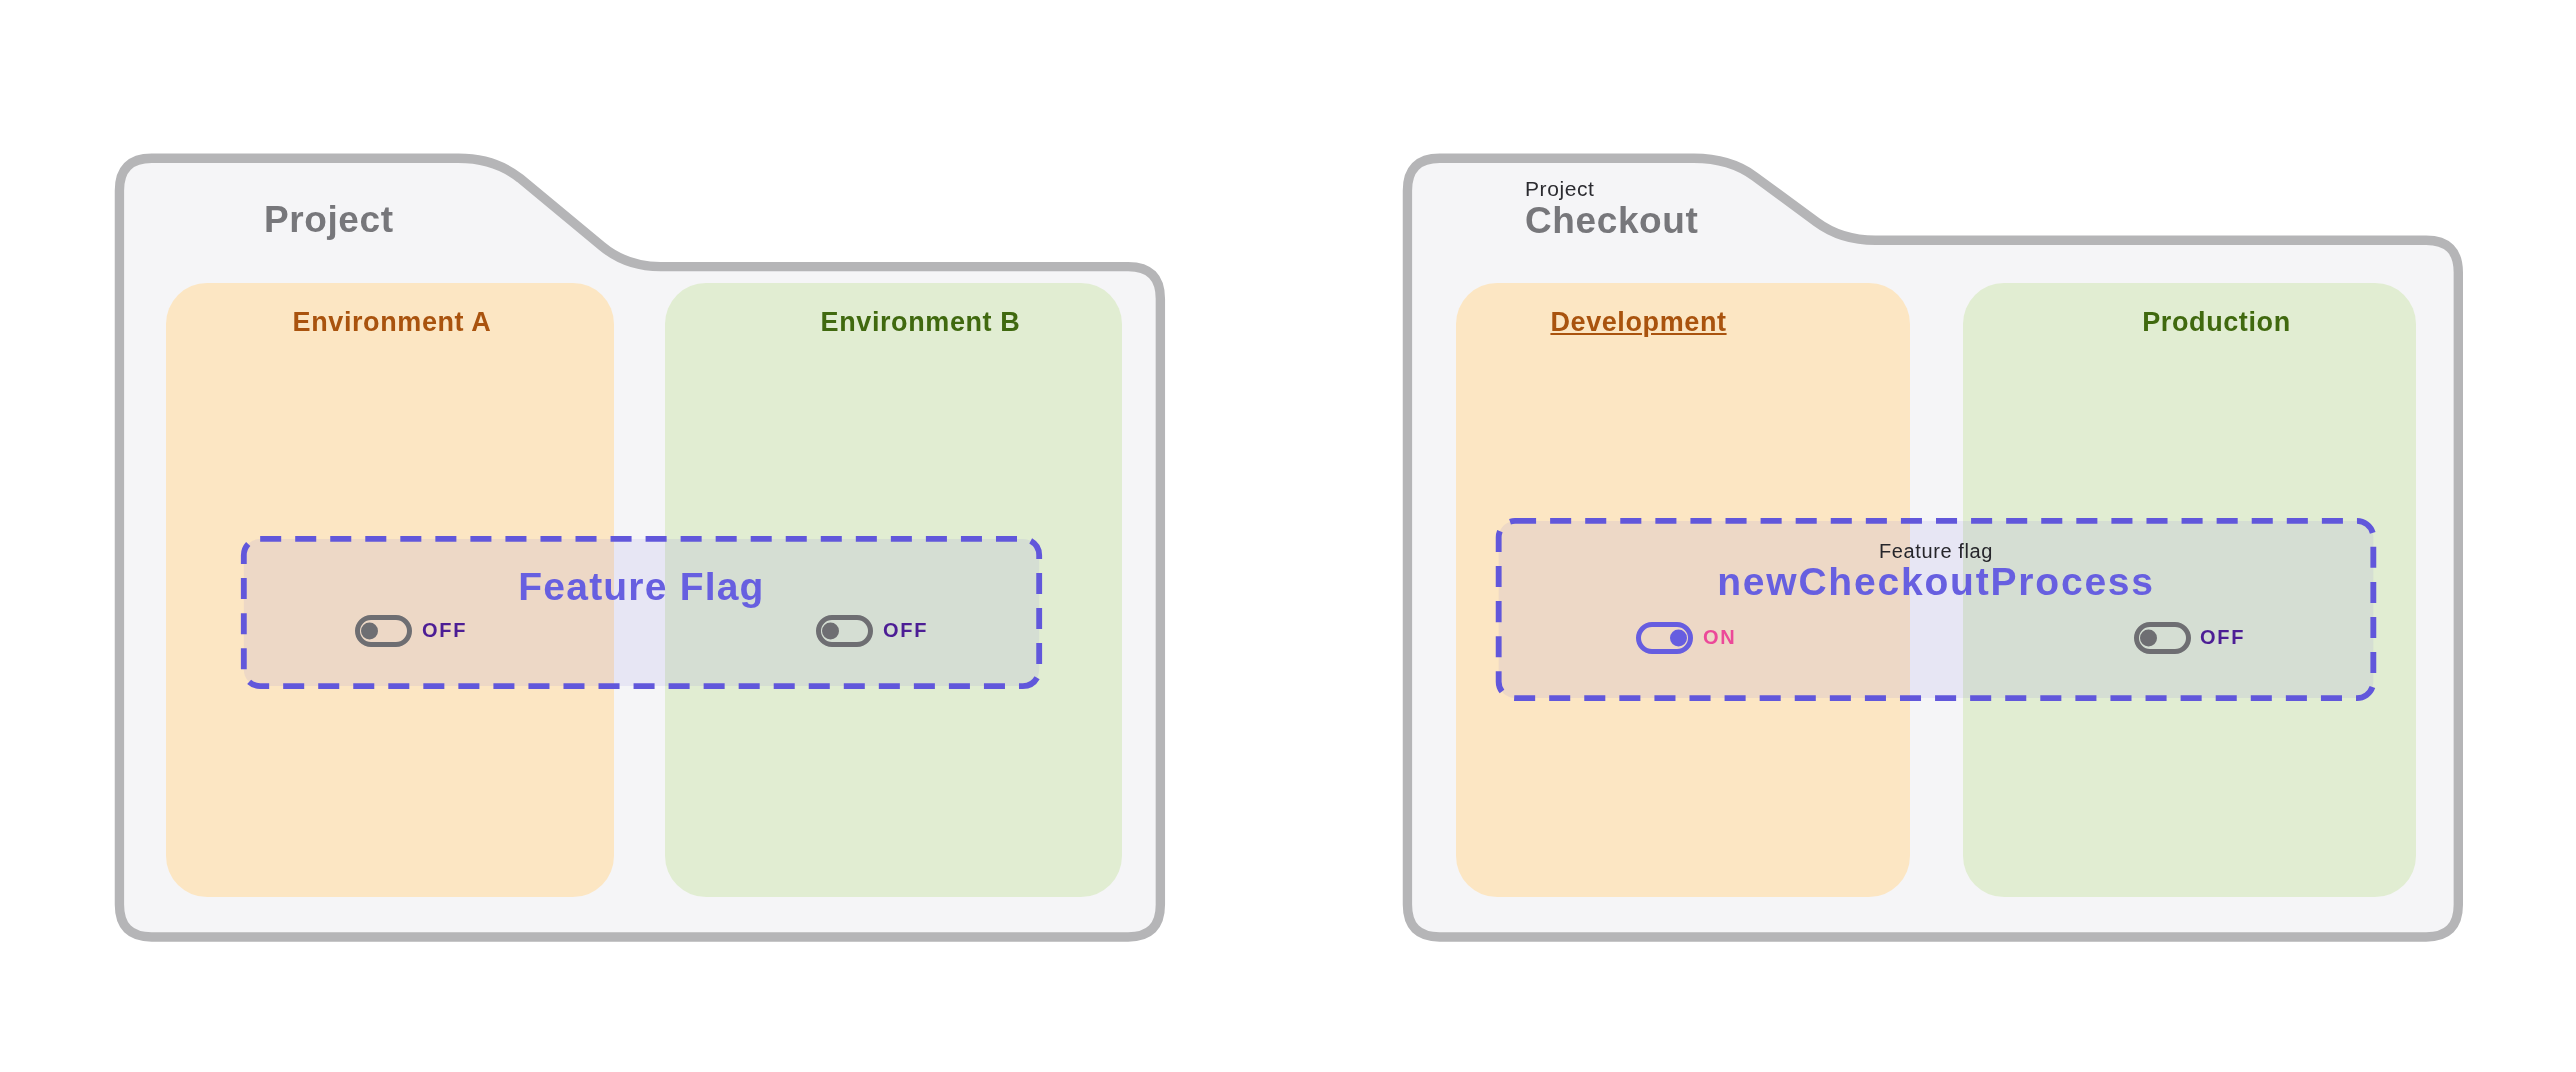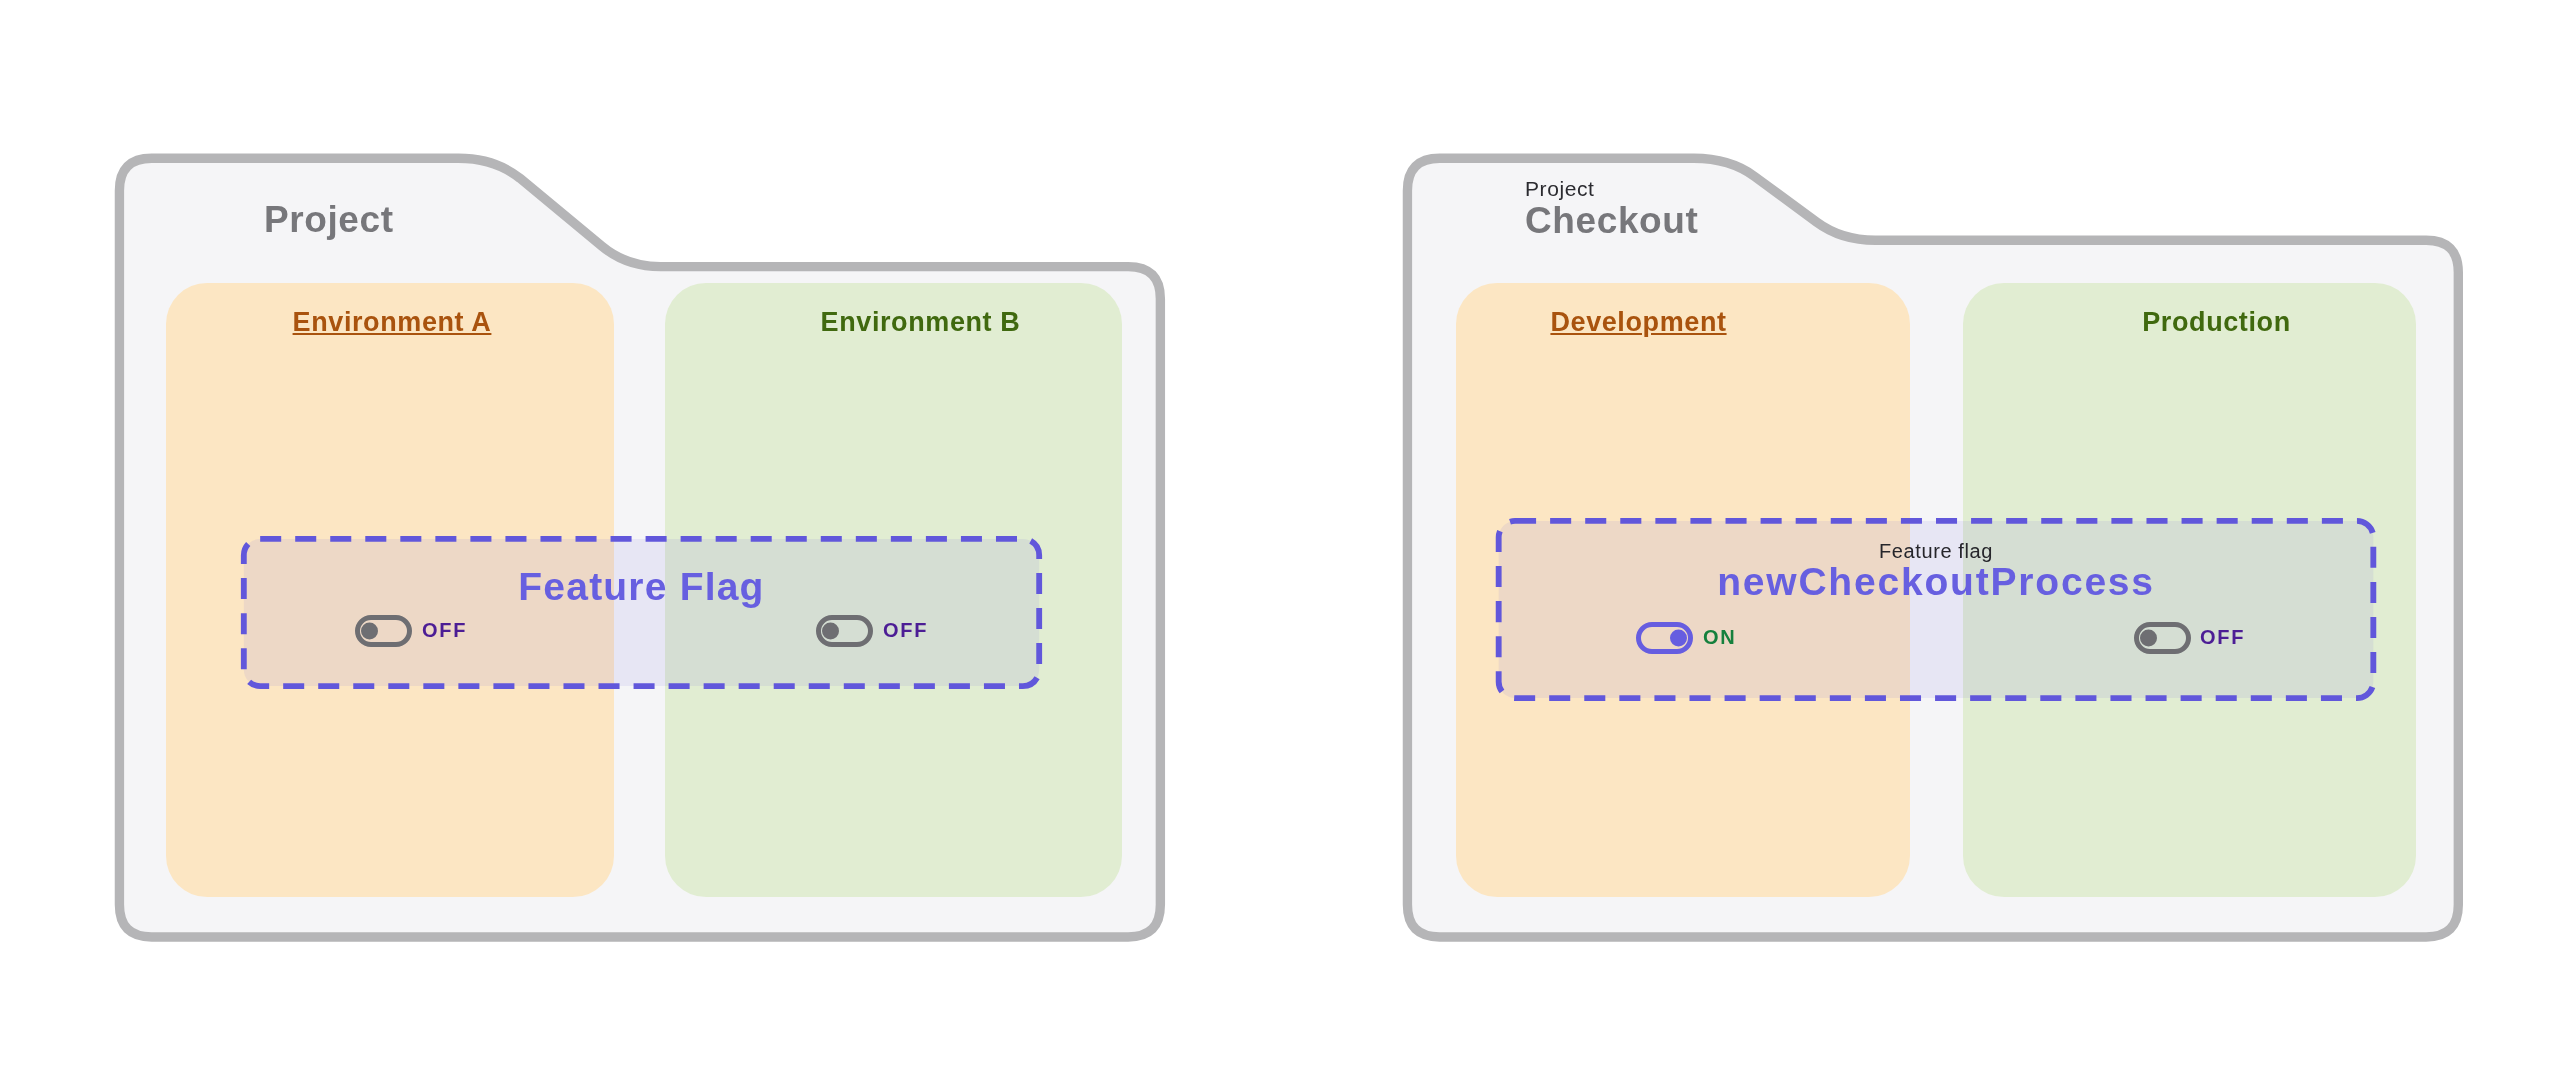--- a/index.html
+++ b/index.html
@@ -54,40 +54,40 @@
     position:absolute;top:50%;transform:translateY(-50%);
     width:17px;height:17px;border-radius:50%;background:#6e6e72;
   }
   .toggle--off .knob{left:1.2px;}
   .toggle--on{border-color:#665de0;}
   .toggle--on .knob{right:1.2px;background:#665de0;}
   .toggle-label{
     position:absolute;height:23.4px;line-height:23.4px;
     font-size:20px;font-weight:700;letter-spacing:1.8px;color:#4c1d95;
   }
-  .toggle-label--on{color:#15803d;}
+  .toggle-label--on{color:#ec4899;}
 </style>
 </head>
 <body>
 
 <div class="canvas">
 
   <svg class="layer" viewBox="0 0 4400 1832">
     <path d="M 204 1545 V 325 Q 204 270 259 270 H 783 Q 845 270 888 304 L 1028 420 Q 1070 455 1128 455 H 1927 Q 1982 455 1982 510 V 1545 Q 1982 1600 1927 1600 H 259 Q 204 1600 204 1545 Z" fill="#f5f5f7" stroke="#b5b5b7" stroke-width="16" stroke-linejoin="round"></path>
     <path d="M 2404 1545 V 325 Q 2404 270 2459 270 H 2893 Q 2955 270 2997 301 L 3103 379 Q 3145 410 3203 410 H 4144 Q 4199 410 4199 465 V 1545 Q 4199 1600 4144 1600 H 2459 Q 2404 1600 2404 1545 Z" fill="#f5f5f7" stroke="#b5b5b7" stroke-width="16" stroke-linejoin="round"></path>
   </svg>
 
   <div class="abs" style="left:0;top:0;width:0;height:0;"></div>
 
   <div class="tab-title" style="left:264px;top:198px;">Project</div>
 
   <div class="panel panel--orange" style="left:166px;width:448px;"></div>
   <div class="panel panel--green" style="left:665px;width:457px;"></div>
 
-  <div class="env-label env-label--orange" style="left:166px;width:452px;text-decoration:underline;">Environment A</div>
+  <div class="env-label env-label--orange" style="left:166px;width:452px;">Environment A</div>
   <div class="env-label env-label--green" style="left:665px;width:457px;">Environment B</div>
 
   <svg class="abs" style="left:240px;top:536px;" width="803" height="153" viewBox="0 0 1372 262">
     <rect x="5" y="5" width="1362" height="252" rx="28" fill="rgba(104,95,224,0.10)" stroke="#6157db" stroke-width="10" stroke-dasharray="36 24"></rect>
   </svg>
 
   <div class="flag-name" style="left:240px;top:566px;width:803px;">Feature Flag</div>
 
   <div class="toggle toggle--off" style="left:355px;top:615px;">
     <div class="knob"></div>

